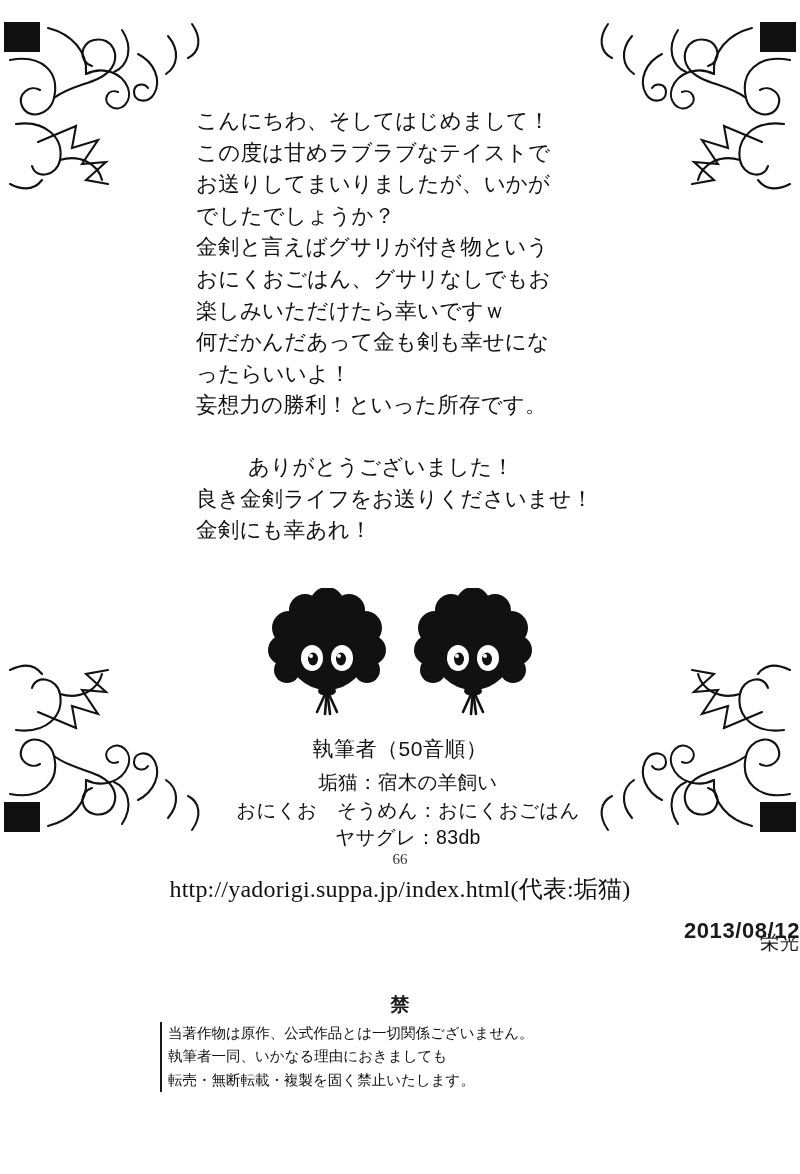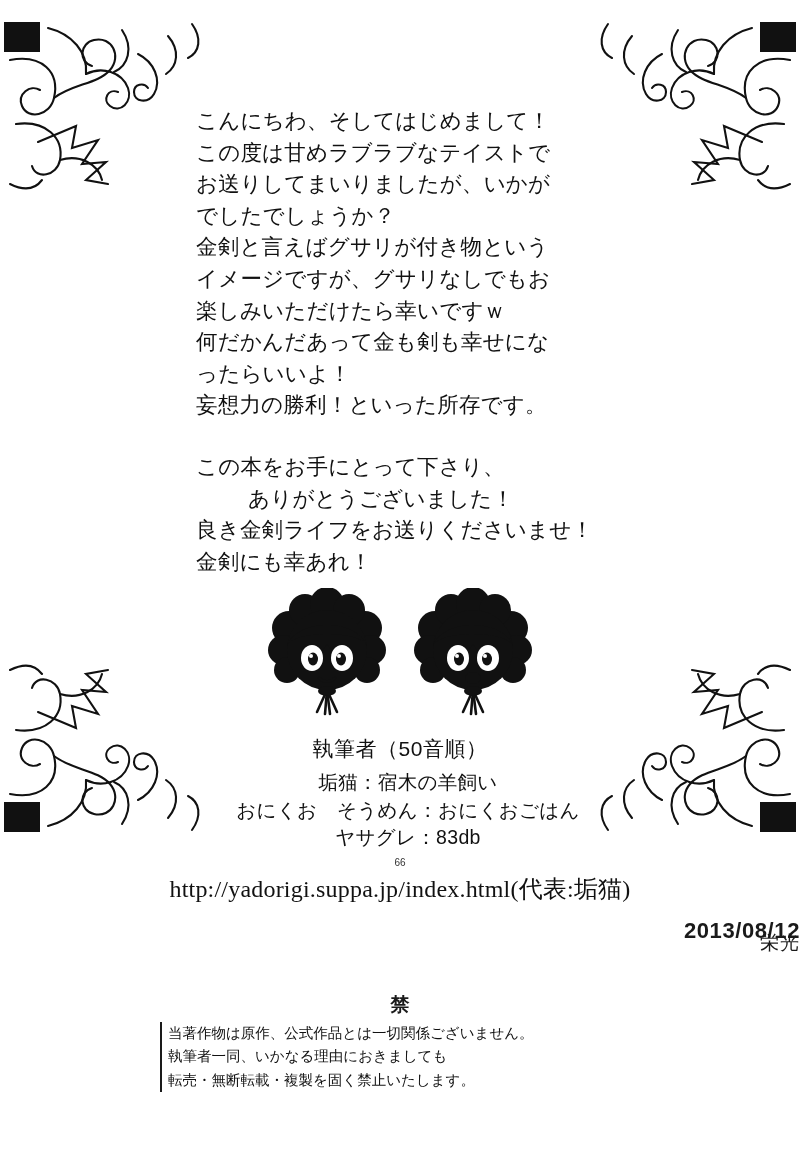--- a/index.html
+++ b/index.html
@@ -130,22 +130,22 @@
     line-height: 1.62;
     color: #111;
   }
   .legal .l-center { text-align: left; }
 
   .page-number {
     position: absolute;
     left: 0; right: 0;
     bottom: 18px;
     text-align: center;
-    font-size: 10px;
-    font-family: Liberation Sans, sans-serif;
+    font-size: 15px;
+    font-family: Liberation Serif, serif;
     color: #333;
   }
 </style>
 </head>
 <body>
 
 <div class="page">
 
   <div class="corner corner-tl">
     <svg viewBox="0 0 240 190" fill="none" stroke="#111" stroke-width="2.1" stroke-linecap="round">
@@ -215,27 +215,26 @@
       <path d="M8 170 C24 178, 34 174, 40 166"></path>
     </svg>
   </div>
 
   <div class="afterword">
     <p>こんにちわ、そしてはじめまして！</p>
     <p>この度は甘めラブラブなテイストで</p>
     <p>お送りしてまいりましたが、いかが</p>
     <p>でしたでしょうか？</p>
     <p>金剣と言えばグサリが付き物という</p>
-    <p>イメージですが、グサリなしでもお</p>
+    <p>おにくおごはん、グサリなしでもお</p>
     <p>楽しみいただけたら幸いですｗ</p>
     <p>何だかんだあって金も剣も幸せにな</p>
     <p>ったらいいよ！</p>
     <p>妄想力の勝利！といった所存です。</p>
     <div class="para-gap"></div>
-    <p>この本をお手にとって下さり、</p>
     <p class="indent-1">ありがとうございました！</p>
     <p>良き金剣ライフをお送りくださいませ！</p>
     <p>金剣にも幸あれ！</p>
   </div>
 
   <div class="chibi-wrap">
     <div class="chibi">
       <svg viewBox="0 0 140 140">
         <g fill="#111">
           <circle cx="32" cy="40" r="17"></circle>

